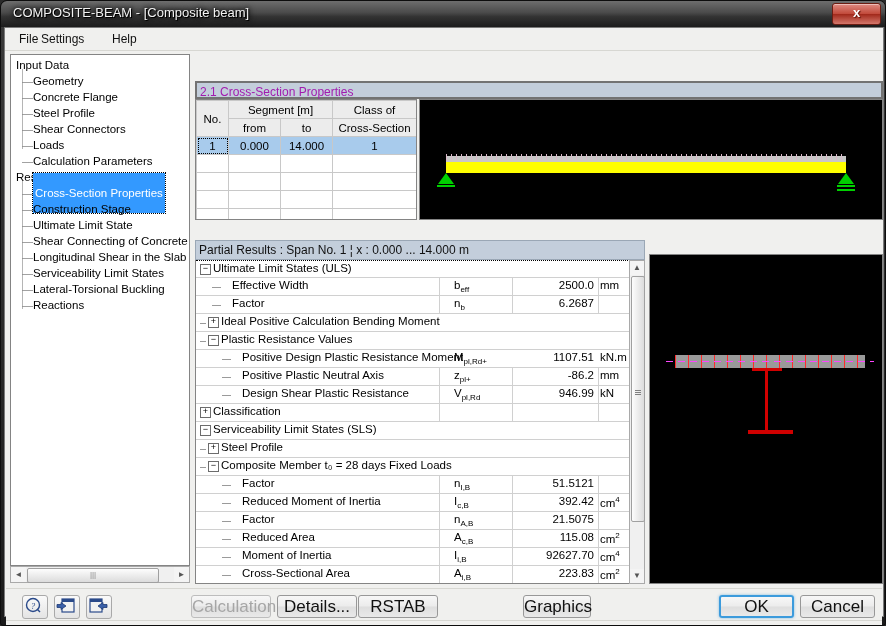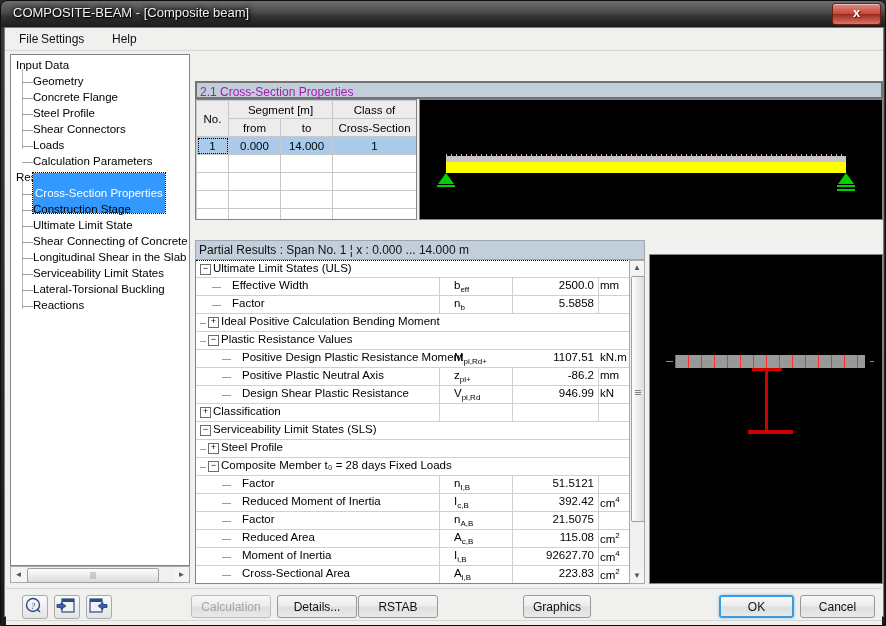--- a/index.html
+++ b/index.html
@@ -120,21 +120,21 @@
     background:repeating-linear-gradient(180deg,#808080 0 1px,transparent 1px 2px);}
 
   
   .bottombar{position:absolute;left:1px;top:560px;width:876px;height:32px;background:#f0f0ee;
     border-top:1px solid #d7d7d2;}
   .iconbtn{position:absolute;top:6px;width:24px;height:22px;
     background:linear-gradient(180deg,#fafafa,#e4e4e4);border:1px solid #a9a9a9;
     border-radius:3px;cursor:pointer;}
   .btn{position:absolute;top:6px;height:23px;
     background:linear-gradient(180deg,#f7f7f7 0%,#ececec 48%,#dedede 52%,#e9e9e9 100%);
-    border:1px solid #989898;border-radius:3px;font-size:12px;color:#111;
+    border:1px solid #989898;border-radius:3px;font-size:17px;color:#111;
     text-align:center;line-height:22px;cursor:pointer;box-sizing:border-box;}
   .btn.disabled{color:#a6a6a6;border-color:#bdbdbd;}
   .btn.def{border:2px solid #3c9bdc;box-shadow:0 0 3px rgba(60,155,220,.6);line-height:20px;}
   .statusbar{position:absolute;left:1px;top:592px;width:876px;height:22px;background:#f0f0ee;
     border-top:1px solid #d7d7d2;}
 </style>
 </head>
 <body>
 
 <div class="window">
@@ -282,21 +282,21 @@
         <span class="rlabel" style="left:36px;">Effective Width</span>
         <span class="rsym">b<sub>eff</sub></span>
         <span class="rval">2500.0</span>
         <span class="runit">mm</span>
       </div>
 
       <div class="rrow" style="top:36px">
         <span class="tdash" style="left:16px;top:9px;"></span>
         <span class="rlabel" style="left:36px;">Factor</span>
         <span class="rsym">n<sub>b</sub></span>
-        <span class="rval">5.5858</span>
+        <span class="rval">6.2687</span>
         <span class="runit"></span>
       </div>
 
       <div class="rrow" style="top:54px">
         <span class="tdash" style="left:4px;top:9px;width:6px;"></span>
         <span class="pm" style="left:12px;top:3px;">+</span>
         <span class="rlabel" style="left:25px;">Ideal Positive Calculation Bending Moment</span>
       </div>
 
       <div class="rrow" style="top:72px">

